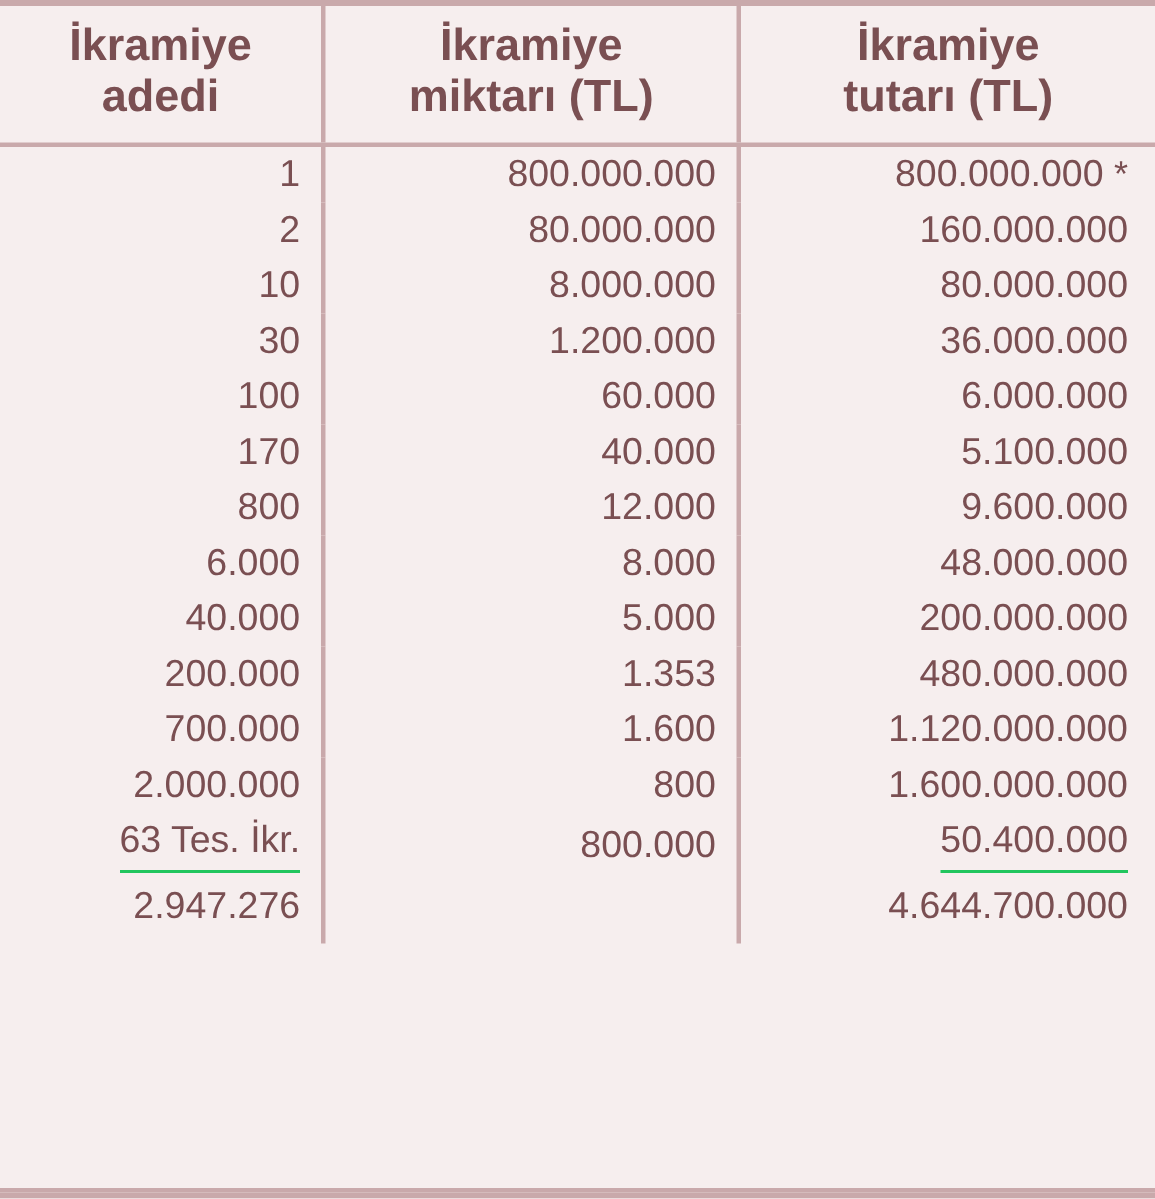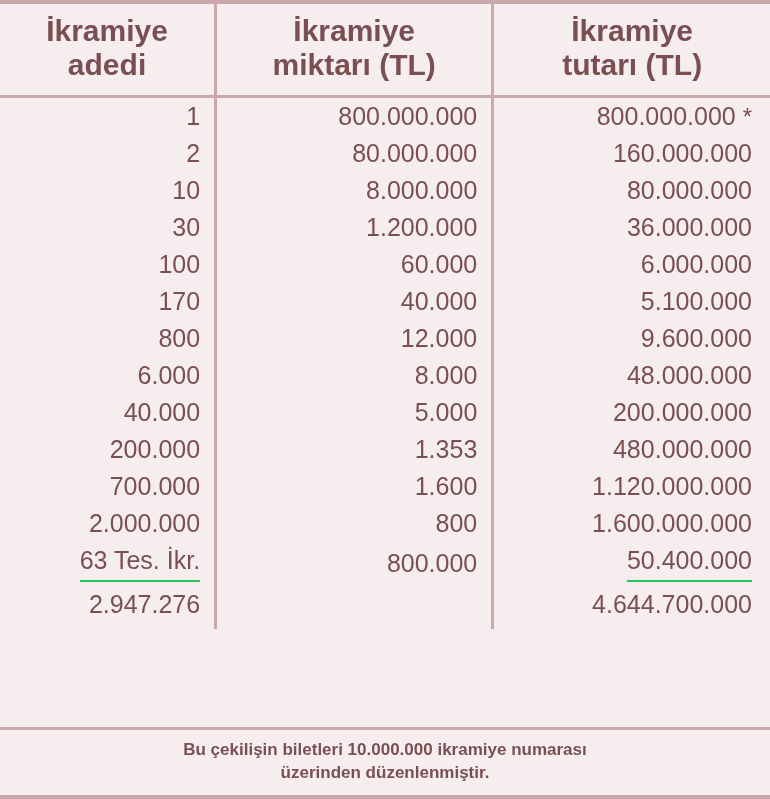--- a/index.html
+++ b/index.html
@@ -204,19 +204,15 @@
         <td class="sep col2"></td>
         <td class="col3">4.644.700.000</td>
       </tr>
     </tbody>
   </table>
 
   <div class="spacer"></div>
 
   <div class="rule thin"></div>
 
-  <div class="footnote">
-    <span>Bu çekilişin biletleri 10.000.000 ikramiye numarası</span>
-    <span class="l2">üzerinden düzenlenmiştir.</span>
-  </div>
 
   <div class="rule thick"></div>
 </div>
 
 </body></html>

